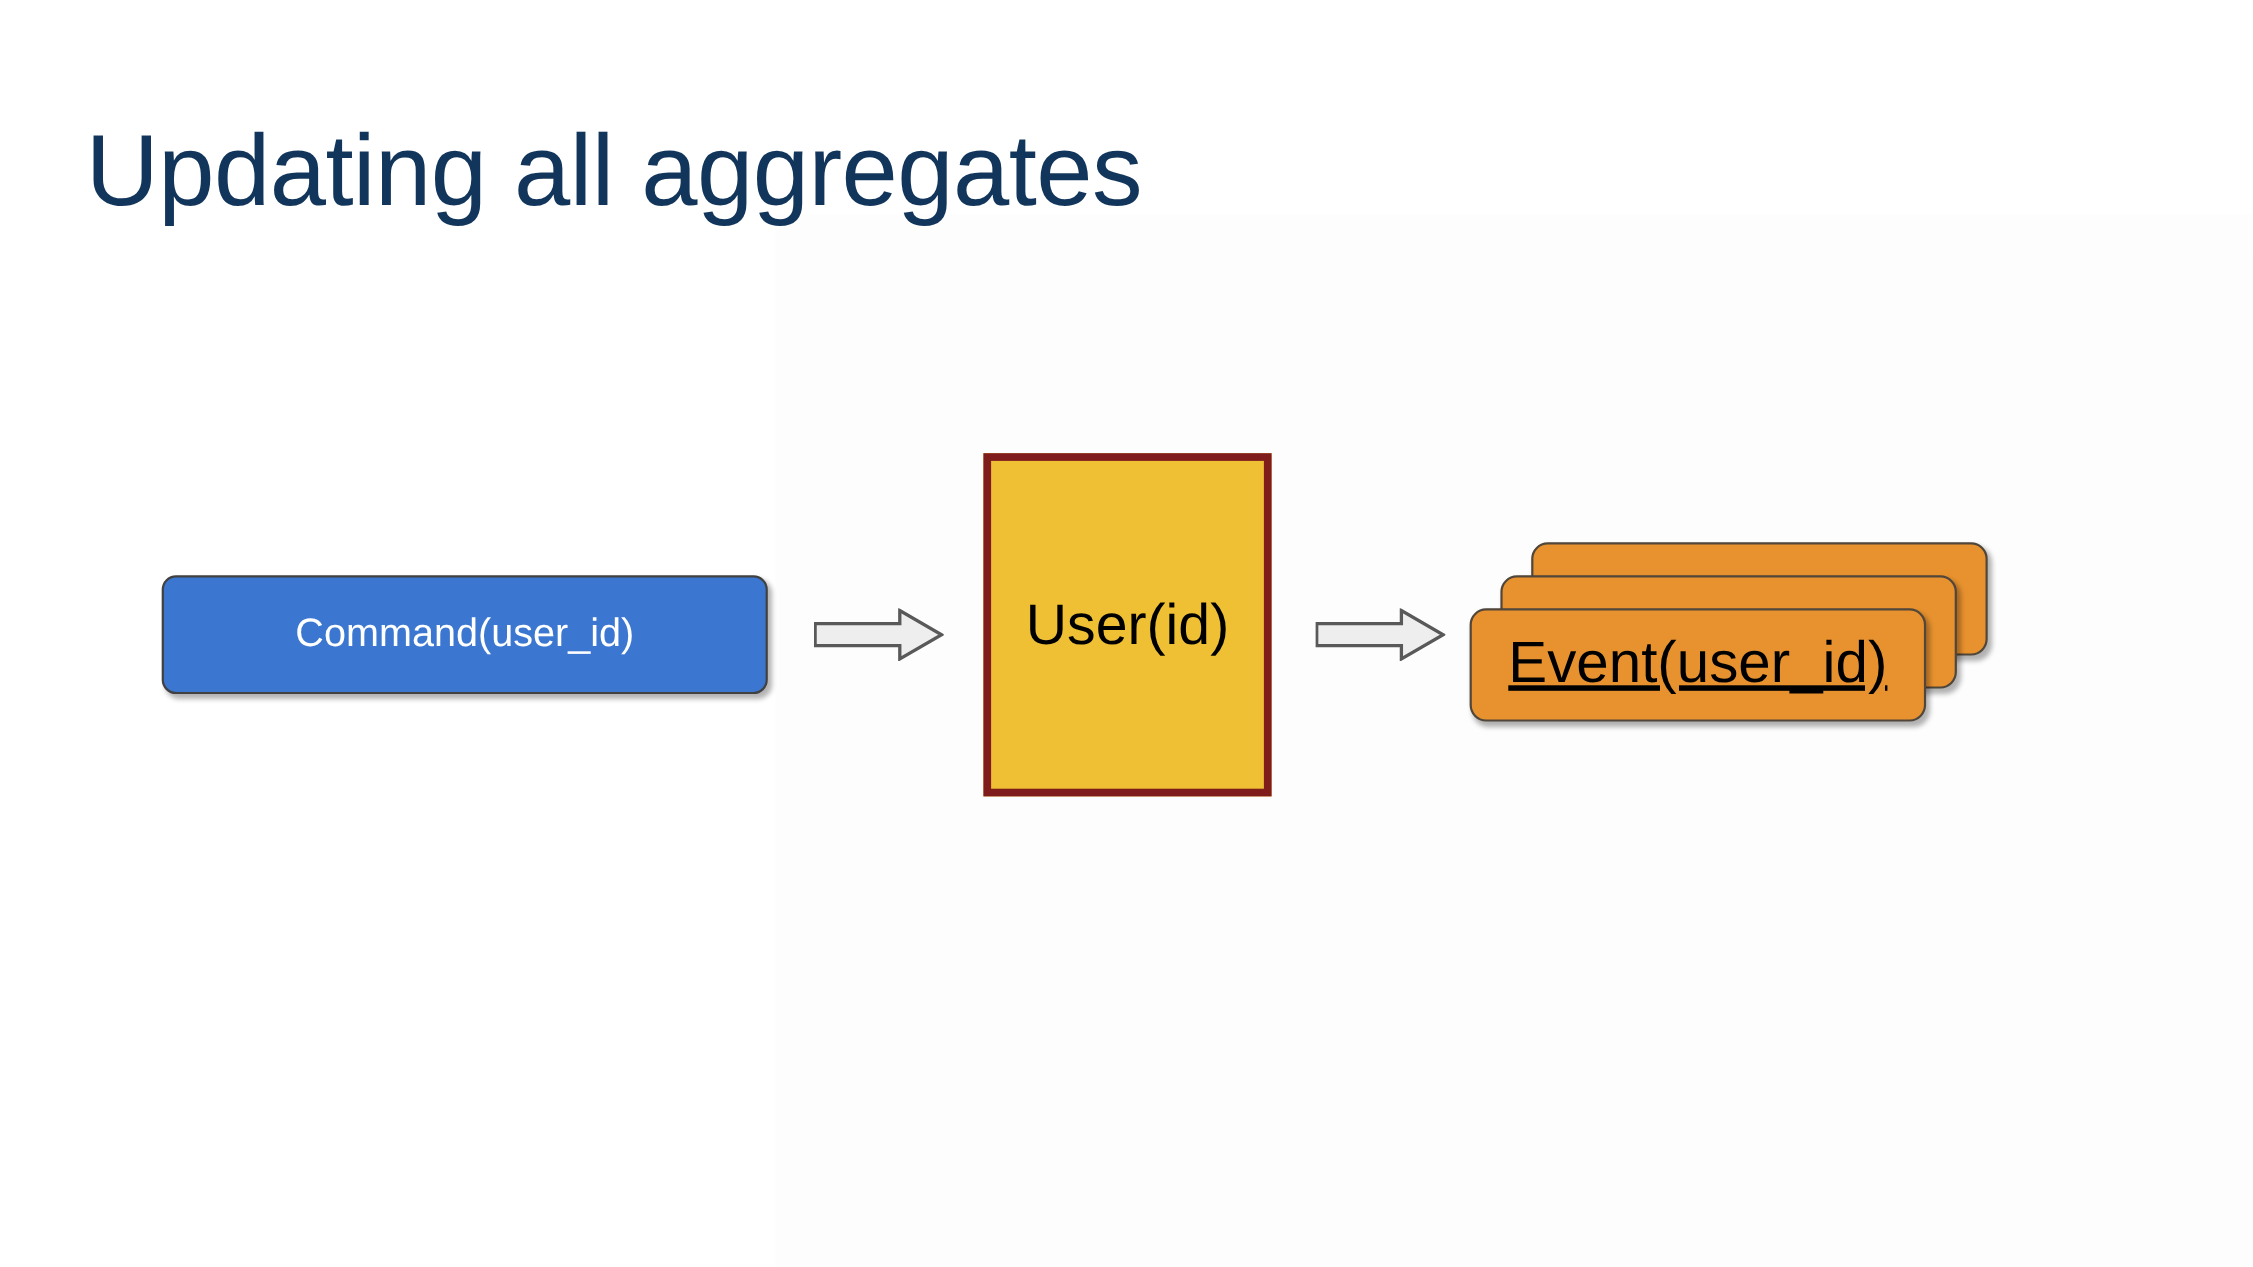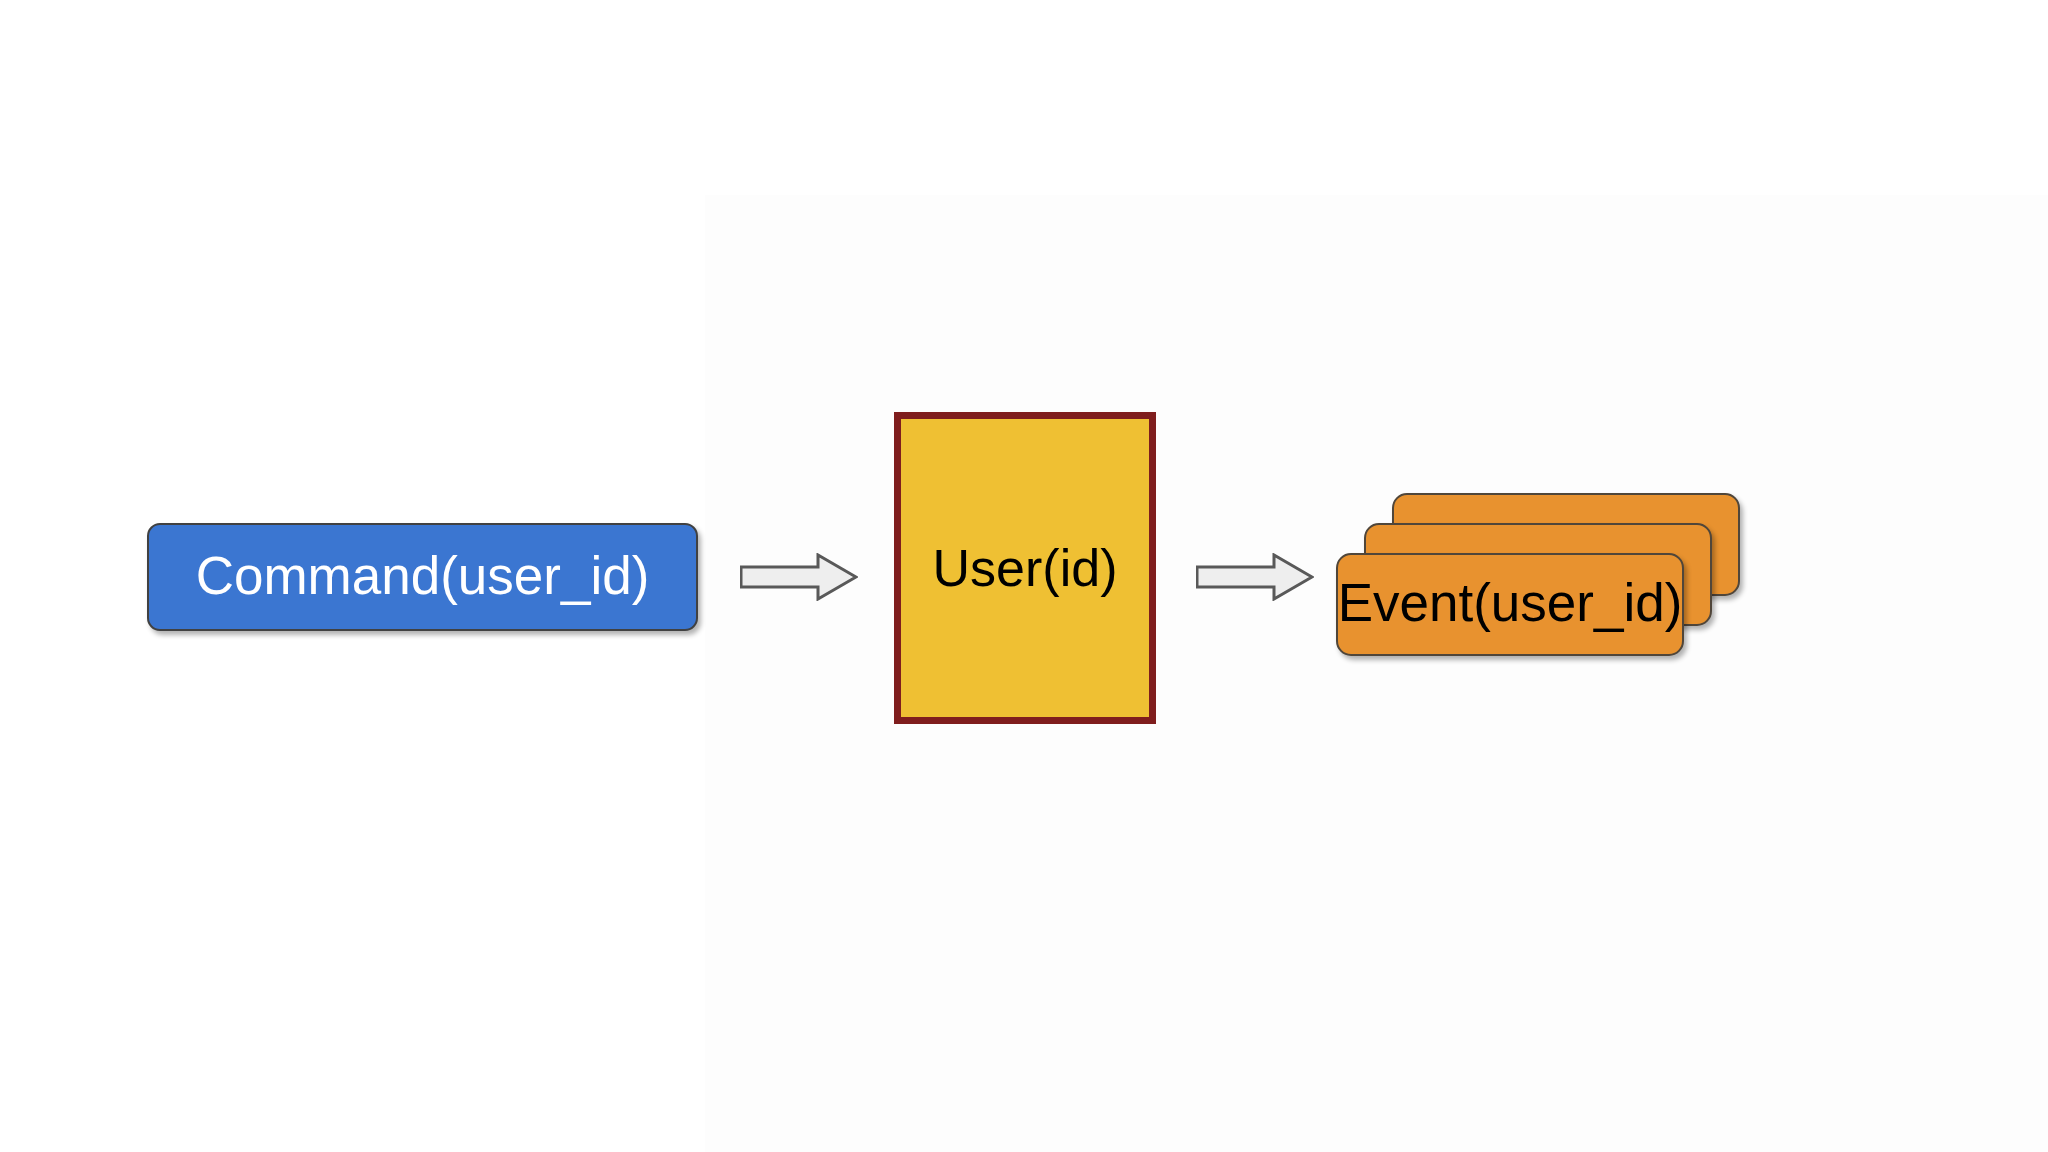--- a/index.html
+++ b/index.html
@@ -59,21 +59,21 @@
     top: 523px;
     width: 551px;
     height: 108px;
     background: #3B76D1;
     border: 2px solid #414141;
     border-radius: 13px;
     box-shadow: 3px 4px 5px rgba(0,0,0,0.30);
   }
   #node-command .node-label {
     color: #ffffff;
-    font-size: 53px;
+    font-size: 36px;
     line-height: 1;
     font-weight: 400;
     padding-bottom: 4px;
   }
 
   
   #node-user {
     left: 894px;
     top: 412px;
     width: 262px;
@@ -93,29 +93,30 @@
   #node-events {
     position: absolute;
     left: 1336px;
     top: 493px;
     width: 490px;
     height: 175px;
   }
   .event-card {
     position: absolute;
     box-sizing: border-box;
-    width: 348px;
+    width: 415px;
     height: 103px;
     background: #E8922F;
     border: 2px solid #50463A;
     border-radius: 15px;
     box-shadow: 3px 4px 5px rgba(0,0,0,0.30);
     display: flex;
     align-items: center;
     justify-content: center;
+    text-decoration: underline;
   }
   .event-card.back  { left: 56px; top: 0px;  }
   .event-card.mid   { left: 28px; top: 30px; }
   .event-card.front { left: 0px;  top: 60px; }
   .event-card .node-label {
     color: #000000;
     font-size: 53px;
     line-height: 1;
     font-weight: 400;
     padding-bottom: 4px;
@@ -131,20 +132,21 @@
   #arrow-command-to-user { left: 740px; }
   #arrow-user-to-events  { left: 1196px; }
 </style>
 </head>
 <body>
 
 <div id="slide">
 
   <div id="panel-tint"></div>
 
+  <h1 id="slide-title">Updating all aggregates</h1>
 
   <div class="node" id="node-command">
     <span class="node-label">Command(user_id)</span>
   </div>
 
   <div class="block-arrow" id="arrow-command-to-user">
     <svg viewBox="0 0 118 48" width="118" height="48" preserveAspectRatio="none">
       <polygon points="1,14 78,14 78,2 116,24 78,46 78,34 1,34" fill="#EEEEEE" stroke="#595959" stroke-width="3" stroke-linejoin="miter"></polygon>
     </svg>
   </div>

